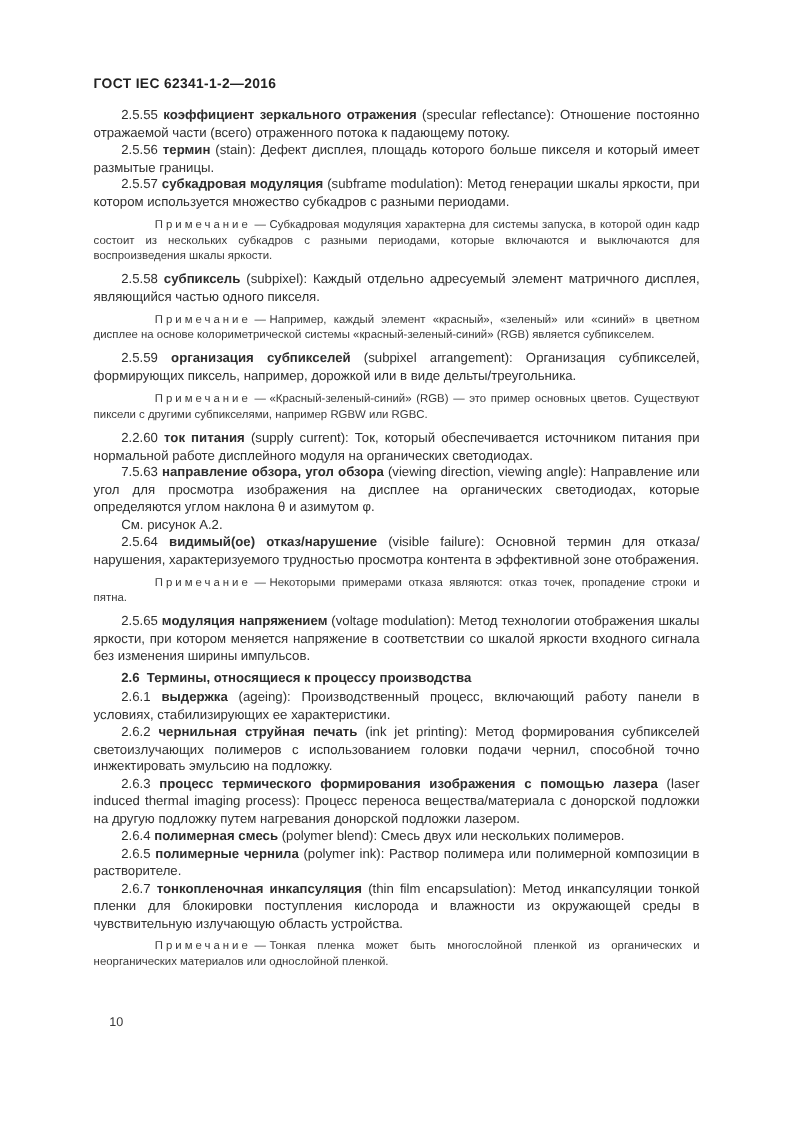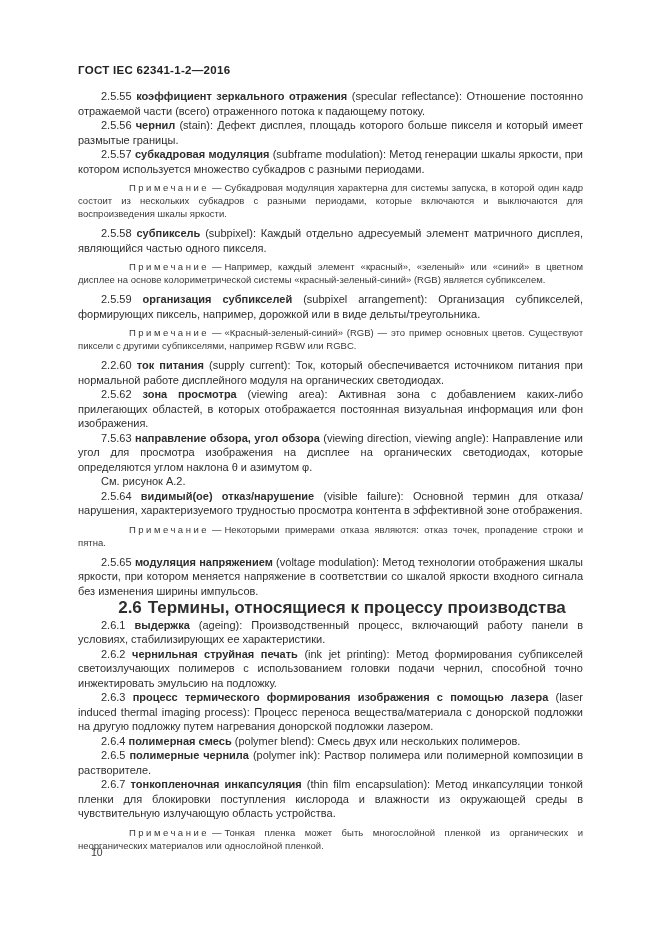--- a/index.html
+++ b/index.html
@@ -41,25 +41,24 @@
     font-size: 9.5px;
     line-height: 13px;
     text-align: justify;
     text-indent: 23px;
     color: #383838;
   }
   .note-label { letter-spacing: 2.5px; padding-left: 28px; }
   .note-sep { padding: 0 3px; }
   .heading {
     margin: 3px 0 2px 0;
-    font-size: 17px;
+    font-size: 11px;
     line-height: 14.5px;
     font-weight: bold;
     text-indent: 23px;
-    text-align: center;
   }
   .h-num { margin-right: 6px; }
   .plain-para {
     margin: 0;
     font-size: 11px;
     line-height: 14.5px;
     text-indent: 23px;
   }
   .page-number {
     position: absolute;
@@ -70,38 +69,37 @@
   }
 </style>
 </head>
 <body>
 
 <div class="page">
   <div class="doc-header">ГОСТ IEC 62341-1-2—2016</div>
   <div class="content" id="content">
   <p class="para"><span class="num">2.5.55</span> <span class="term-name">коэффициент зеркального отражения</span><span class="tail"> (specular reflectance): Отношение постоянно отражаемой части (всего) отраженного потока к падающему потоку.</span></p>
 
-  <p class="para"><span class="num">2.5.56</span> <span class="term-name">чернил</span><span class="tail"> (stain): Дефект дисплея, площадь которого больше пикселя и который имеет размытые границы.</span></p>
+  <p class="para"><span class="num">2.5.56</span> <span class="term-name">термин</span><span class="tail"> (stain): Дефект дисплея, площадь которого больше пикселя и который имеет размытые границы.</span></p>
 
   <p class="para"><span class="num">2.5.57</span> <span class="term-name">субкадровая модуляция</span><span class="tail"> (subframe modulation): Метод генерации шкалы яркости, при котором используется множество субкадров с разными периодами.</span></p>
 
   <p class="note"><span class="note-label">Примечание</span><span class="note-sep">—</span><span class="note-text">Субкадровая модуляция характерна для системы запуска, в которой один кадр состоит из нескольких субкадров с разными периодами, которые включаются и выключаются для воспроизведения шкалы яркости.</span></p>
 
   <p class="para"><span class="num">2.5.58</span> <span class="term-name">субпиксель</span><span class="tail"> (subpixel): Каждый отдельно адресуемый элемент матричного дисплея, являющийся частью одного пикселя.</span></p>
 
   <p class="note"><span class="note-label">Примечание</span><span class="note-sep">—</span><span class="note-text">Например, каждый элемент «красный», «зеленый» или «синий» в цветном дисплее на основе колориметрической системы «красный-зеленый-синий» (RGB) является субпикселем.</span></p>
 
   <p class="para"><span class="num">2.5.59</span> <span class="term-name">организация субпикселей</span><span class="tail"> (subpixel arrangement): Организация субпикселей, формирующих пиксель, например, дорожкой или в виде дельты/треугольника.</span></p>
 
   <p class="note"><span class="note-label">Примечание</span><span class="note-sep">—</span><span class="note-text">«Красный-зеленый-синий» (RGB) — это пример основных цветов. Существуют пиксели с другими субпикселями, например RGBW или RGBC.</span></p>
 
   <p class="para"><span class="num">2.2.60</span> <span class="term-name">ток питания</span><span class="tail"> (supply current): Ток, который обеспечивается источником питания при нормальной работе дисплейного модуля на органических светодиодах.</span></p>
 
 
-  <p class="para"><span class="num">2.5.62</span> <span class="term-name">зона просмотра</span><span class="tail"> (viewing area): Активная зона с добавлением каких-либо прилегающих областей, в которых отображается постоянная визуальная информация или фон изображения.</span></p>
 
   <p class="para"><span class="num">7.5.63</span> <span class="term-name">направление обзора, угол обзора</span><span class="tail"> (viewing direction, viewing angle): Направление или угол для просмотра изображения на дисплее на органических светодиодах, которые определяются углом наклона θ и азимутом φ.</span></p>
 
   <p class="plain-para"><span class="plain-text">См. рисунок А.2.</span></p>
 
   <p class="para"><span class="num">2.5.64</span> <span class="term-name">видимый(ое) отказ/нарушение</span><span class="tail"> (visible failure): Основной термин для отказа/нарушения, характеризуемого трудностью просмотра контента в эффективной зоне отображения.</span></p>
 
   <p class="note"><span class="note-label">Примечание</span><span class="note-sep">—</span><span class="note-text">Некоторыми примерами отказа являются: отказ точек, пропадение строки и пятна.</span></p>
 
   <p class="para"><span class="num">2.5.65</span> <span class="term-name">модуляция напряжением</span><span class="tail"> (voltage modulation): Метод технологии отображения шкалы яркости, при котором меняется напряжение в соответствии со шкалой яркости входного сигнала без изменения ширины импульсов.</span></p>

